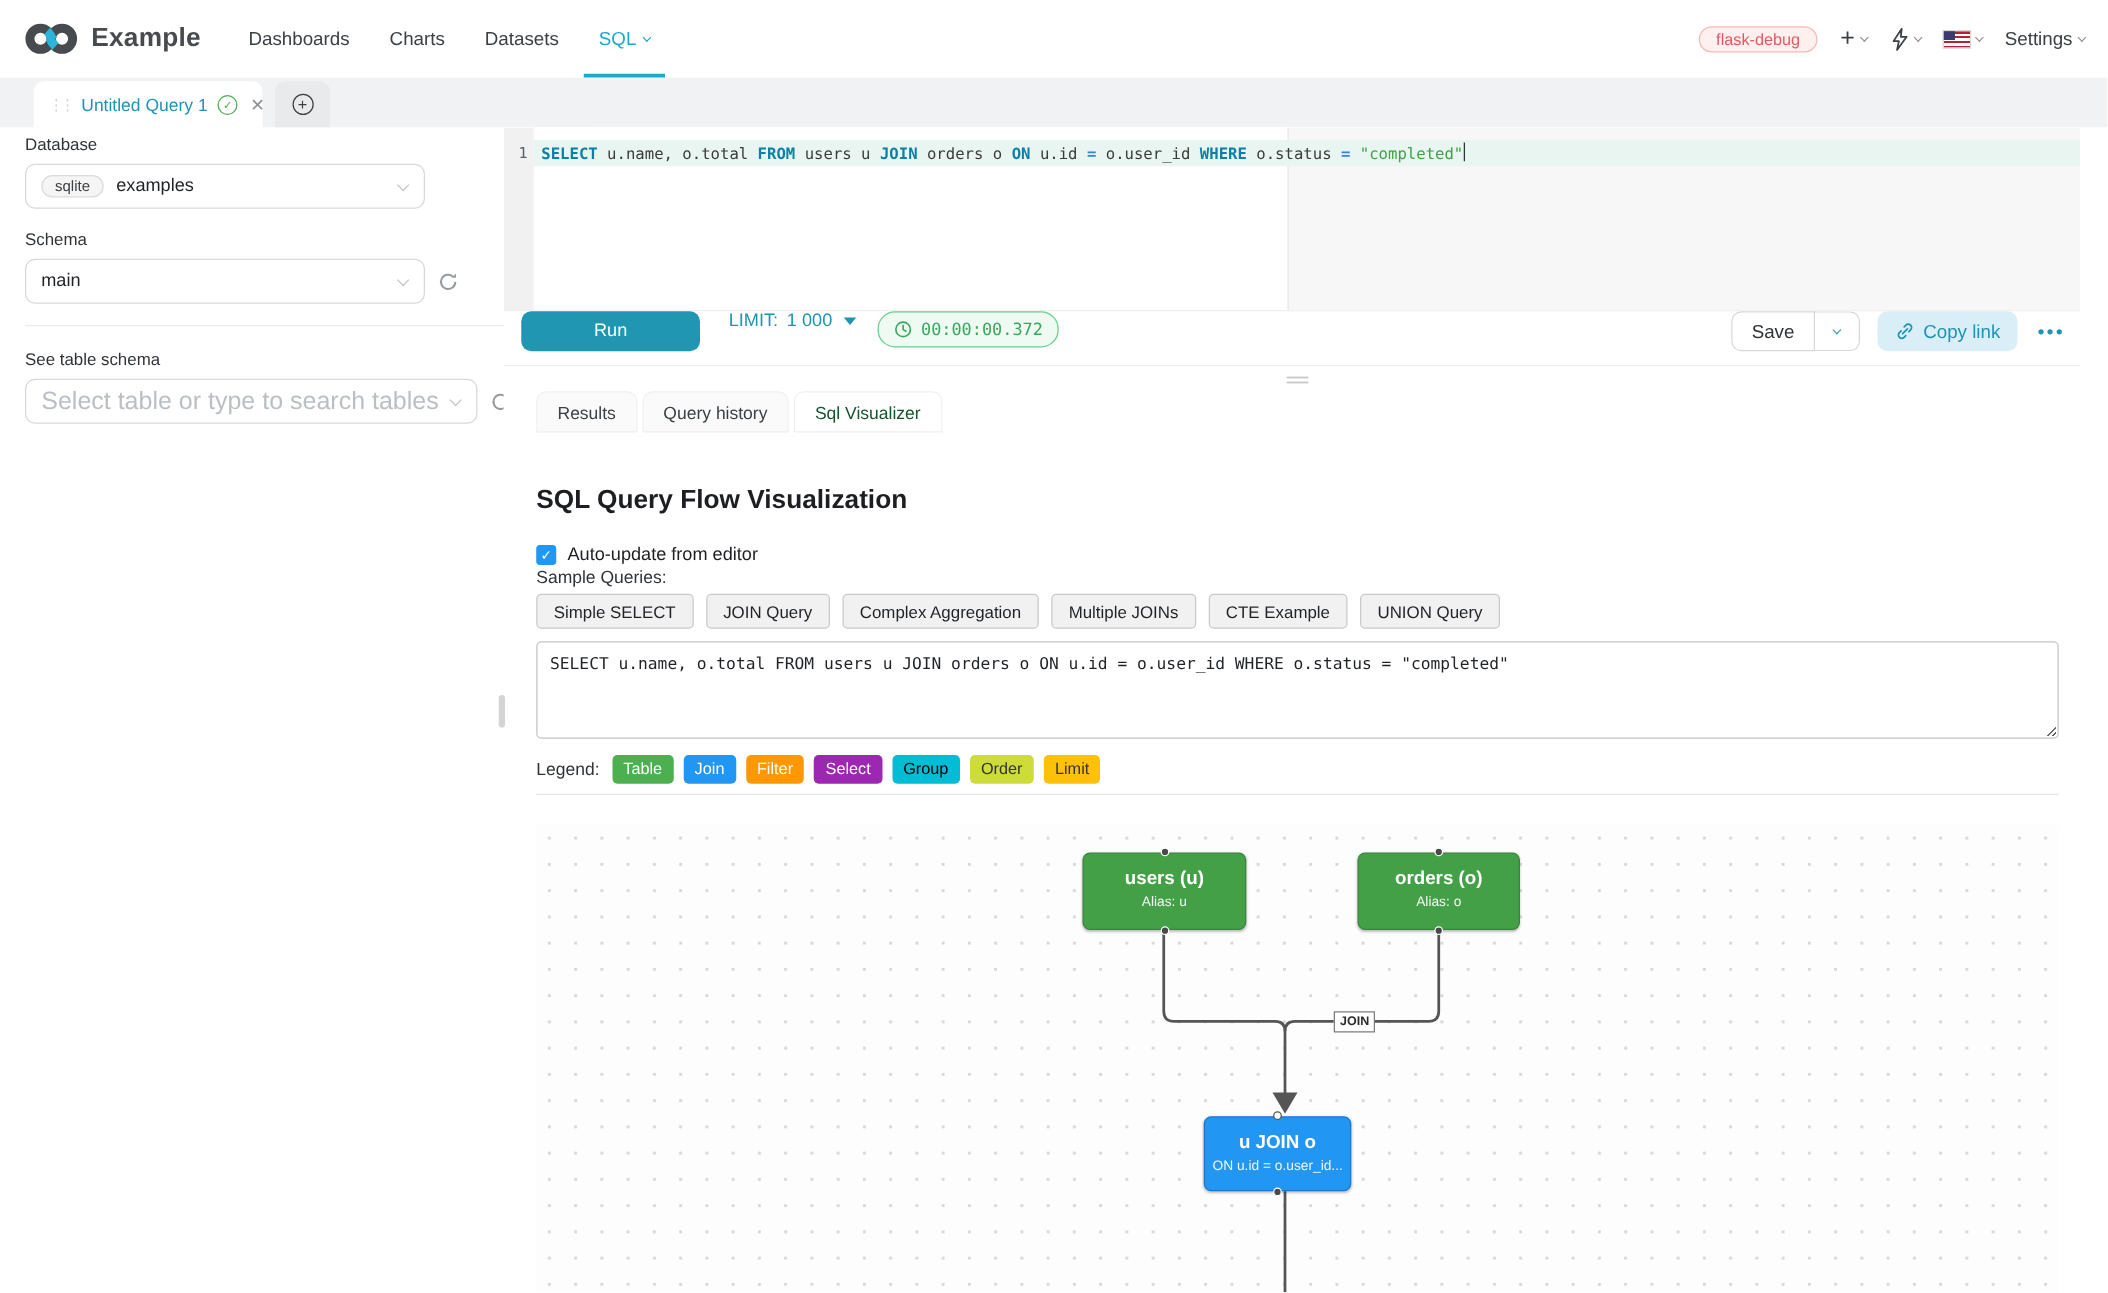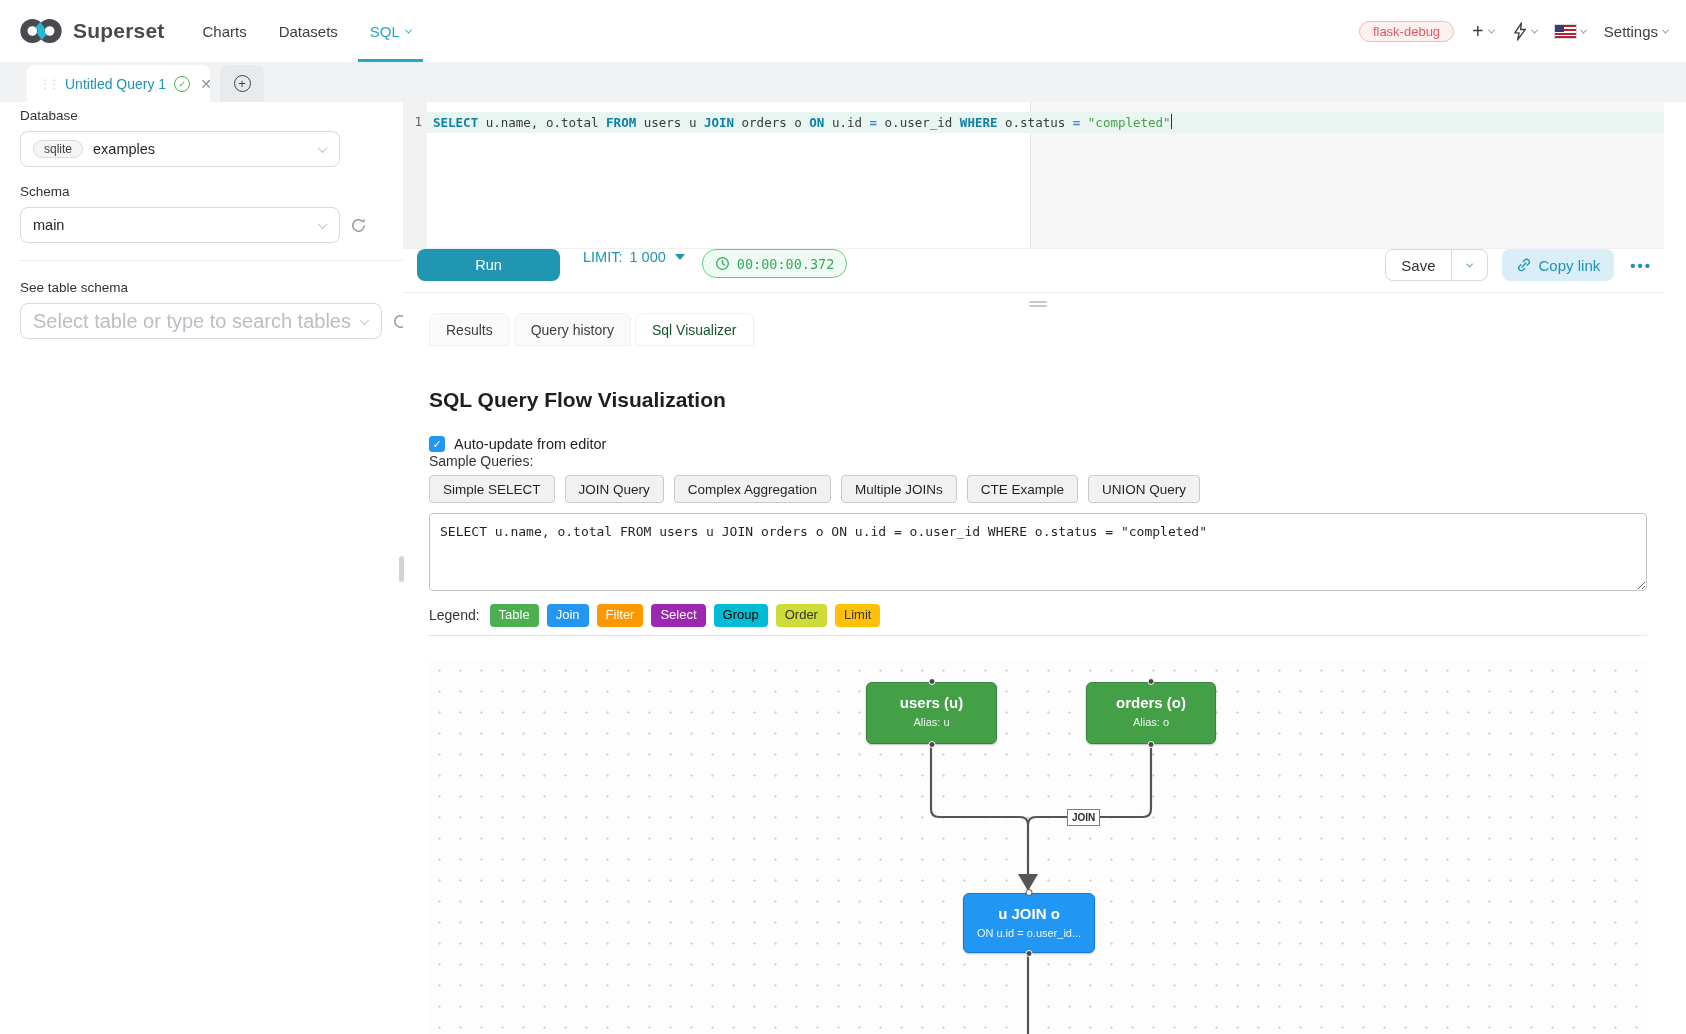--- a/index.html
+++ b/index.html
@@ -118,23 +118,26 @@
   <header class="navbar">
     <div class="brand">
       <svg width="46" height="28" viewBox="0 0 48 28">
         <g stroke="#474b4f" stroke-width="7.5" fill="none">
           <circle cx="15" cy="14" r="8.8"></circle>
           <circle cx="33" cy="14" r="8.8"></circle>
         </g>
         <path d="M20.5 7.6 Q23.6 10.4 25.2 14.6" stroke="#2ab5d9" stroke-width="7.5" fill="none"></path>
         <path d="M27.5 20.4 Q24.4 17.6 22.8 13.4" stroke="#2ab5d9" stroke-width="7.5" fill="none"></path>
       </svg>
-      <span class="brand-name">Superset</span>
+      <span class="brand-name">Example</span>
     </div>
     <nav class="nav-menu">
+        <div class="nav-item">
+          <span>Dashboards</span>
+        </div>
         <div class="nav-item">
           <span>Charts</span>
         </div>
         <div class="nav-item">
           <span>Datasets</span>
         </div>
         <div class="nav-item active">
           <span>SQL</span>
           <i class="caret sm"></i>
         </div>
@@ -323,21 +326,21 @@
           <span class="port bottom"></span>
         </div>
 
         <div class="flow-node" style="left: 657px; top: 22px; width: 130px; height: 62px; background: rgb(67, 160, 71); border-color: rgb(56, 132, 60);">
           <span class="port top"></span>
           <div class="node-title">orders (o)</div>
           <div class="node-sub">Alias: o</div>
           <span class="port bottom"></span>
         </div>
 
-        <div class="flow-node" style="left: 534px; top: 233px; width: 132px; height: 60px; background: rgb(33, 150, 243); border-color: rgb(25, 118, 210);">
+        <div class="flow-node" style="left: 534px; top: 233px; width: 118px; height: 60px; background: rgb(33, 150, 243); border-color: rgb(25, 118, 210);">
           <span class="port top light"></span>
           <div class="node-title">u JOIN o</div>
           <div class="node-sub">ON u.id = o.user_id...</div>
           <span class="port bottom"></span>
         </div>
 
         <div class="edge-label">JOIN</div>
       </div>
     </div>
   </div>

